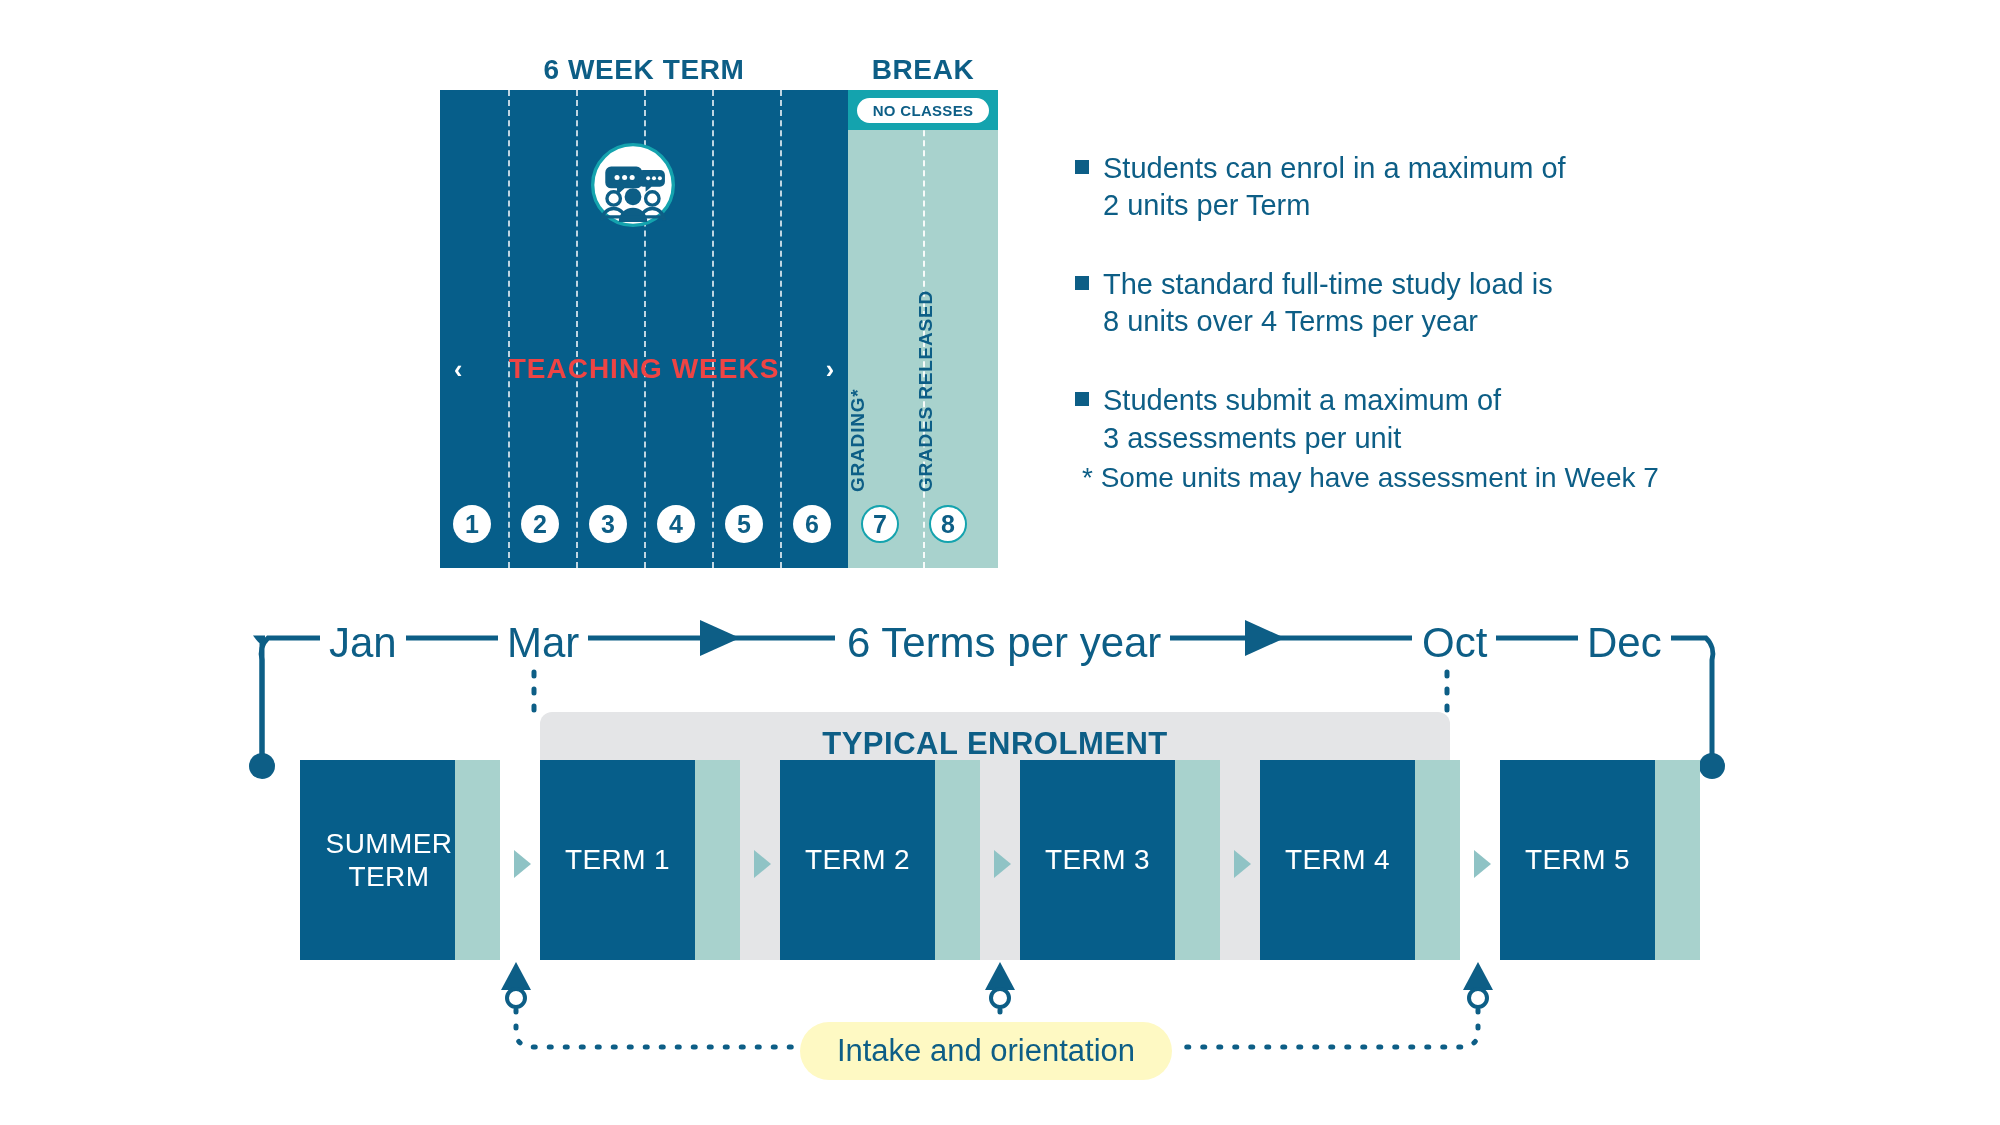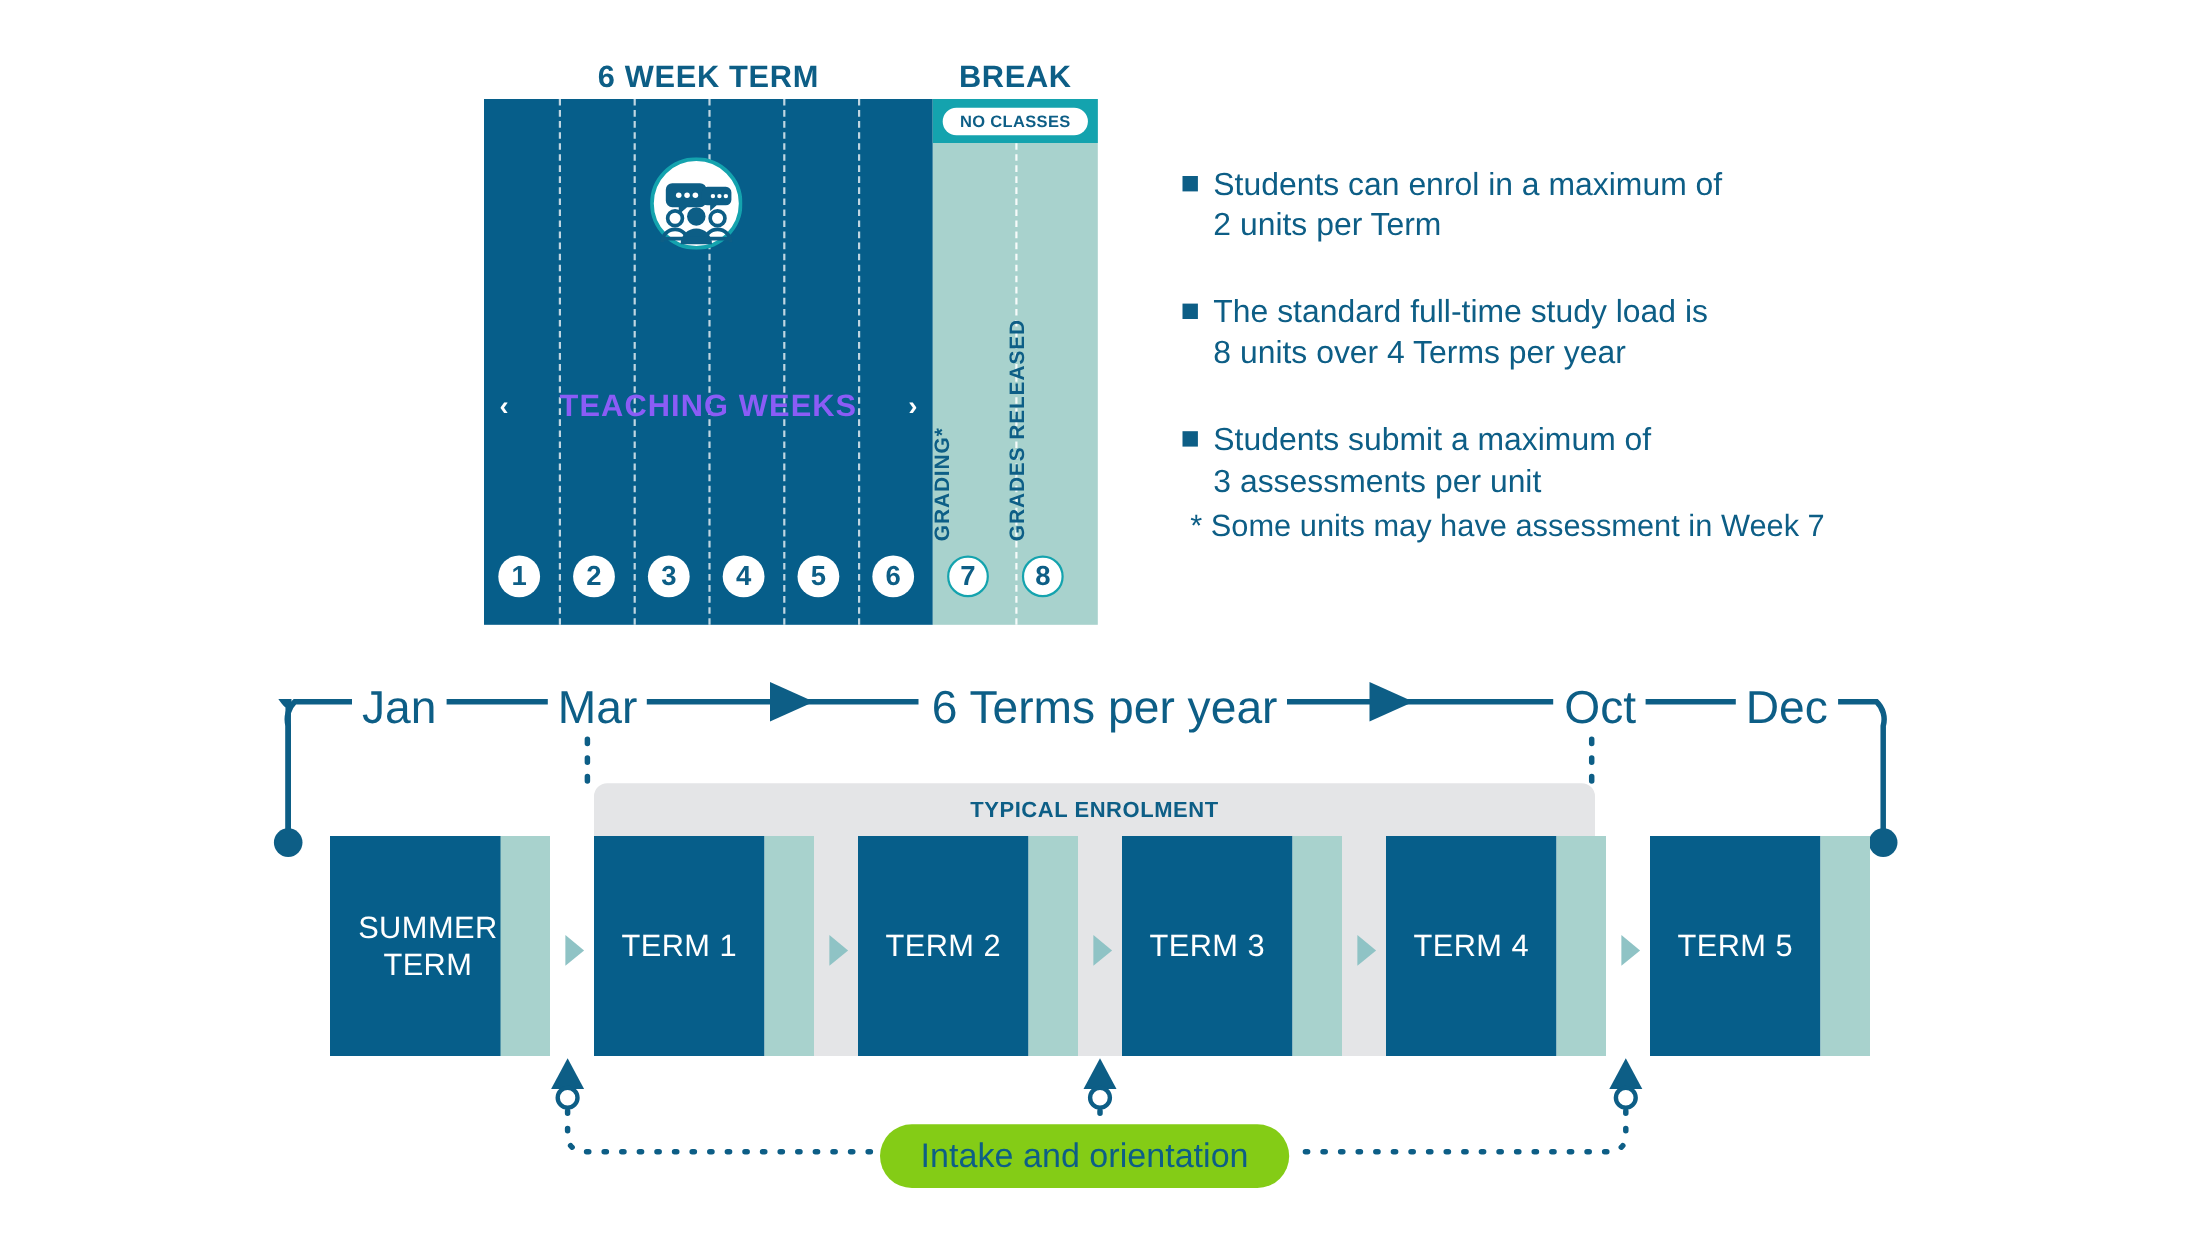--- a/index.html
+++ b/index.html
@@ -42,21 +42,21 @@
   .wk-div.on-teal { border-left-color: rgba(255,255,255,0.9); }
 
   
   #people-icon { position: absolute; left: 591px; top: 143px;
                  width: 84px; height: 84px; }
 
   
   #teaching-row { position: absolute; left: 0px; top: 255px; width: 408px; height: 48px;
                   display: flex; align-items: center; justify-content: space-between;
                   padding: 0 14px; }
-  #teaching-label { color: #8b5cf6; font-size: 28px; font-weight: bold;
+  #teaching-label { color: #ef4444; font-size: 28px; font-weight: bold;
                     letter-spacing: 1px; flex: 1; text-align: center; }
   .chev { color: #ffffff; font-size: 25px; font-weight: bold; line-height: 1; }
 
   
   .vlabel { position: absolute; color: #0d5e86; font-size: 19px; font-weight: bold;
             letter-spacing: 0.8px; transform-origin: left bottom;
             transform: rotate(-90deg); white-space: nowrap; }
   #lbl-grading { left: 869px; top: 0px; }
   #lbl-released { left: 937px; top: 0px; }
 
@@ -89,21 +89,21 @@
   #m-dec  { left: 1578px; top: 622px; }
 
   
   #enrol-band { position: absolute; left: 540px; top: 712px;
                 width: 910px; height: 76px;
                 background: #e4e5e7; border-radius: 12px 12px 0 0; }
   #enrol-band-ext { position: absolute; left: 540px; top: 760px;
                     width: 910px; height: 200px; background: #e4e5e7; }
   #enrol-label { position: absolute; left: 540px; top: 726px; width: 910px;
                  text-align: center; color: #0d5e86;
-                 font-size: 20px; font-weight: bold; letter-spacing: 0.5px; }
+                 font-size: 31px; font-weight: bold; letter-spacing: 0.5px; }
 
   
   .term-block { position: absolute; top: 760px; height: 200px; }
   .term-main { position: absolute; left: 0; top: 0; height: 200px;
                background: #065e8a;
                display: flex; align-items: center; justify-content: center; }
   .term-break { position: absolute; top: 0; height: 200px; background: #a8d2cd; }
   .term-name { color: #ffffff; font-size: 28px; text-align: center;
                line-height: 1.18; letter-spacing: 0.4px; padding: 0 8px; }
 
@@ -111,21 +111,21 @@
   .sep-tri { position: absolute; top: 850px; width: 0; height: 0;
              border-top: 14px solid transparent;
              border-bottom: 14px solid transparent;
              border-left: 17px solid #8fc3c5; }
 
   
   #intake-svg { position: absolute; left: 0; top: 0; width: 2000px; height: 545px;
                 pointer-events: none; }
   #intake-pill { position: absolute; left: 800px; top: 1022px;
                  width: 372px; height: 58px; border-radius: 29px;
-                 background: #84cc16; color: #0d5e86; font-size: 31px;
+                 background: #fef9c3; color: #0d5e86; font-size: 31px;
                  display: flex; align-items: center; justify-content: center; }
 </style>
 </head>
 <body>
 
 <div id="root">
 
   <div id="top-section">
 
     <div class="grid-header" id="hdr-term">6 WEEK TERM</div>

